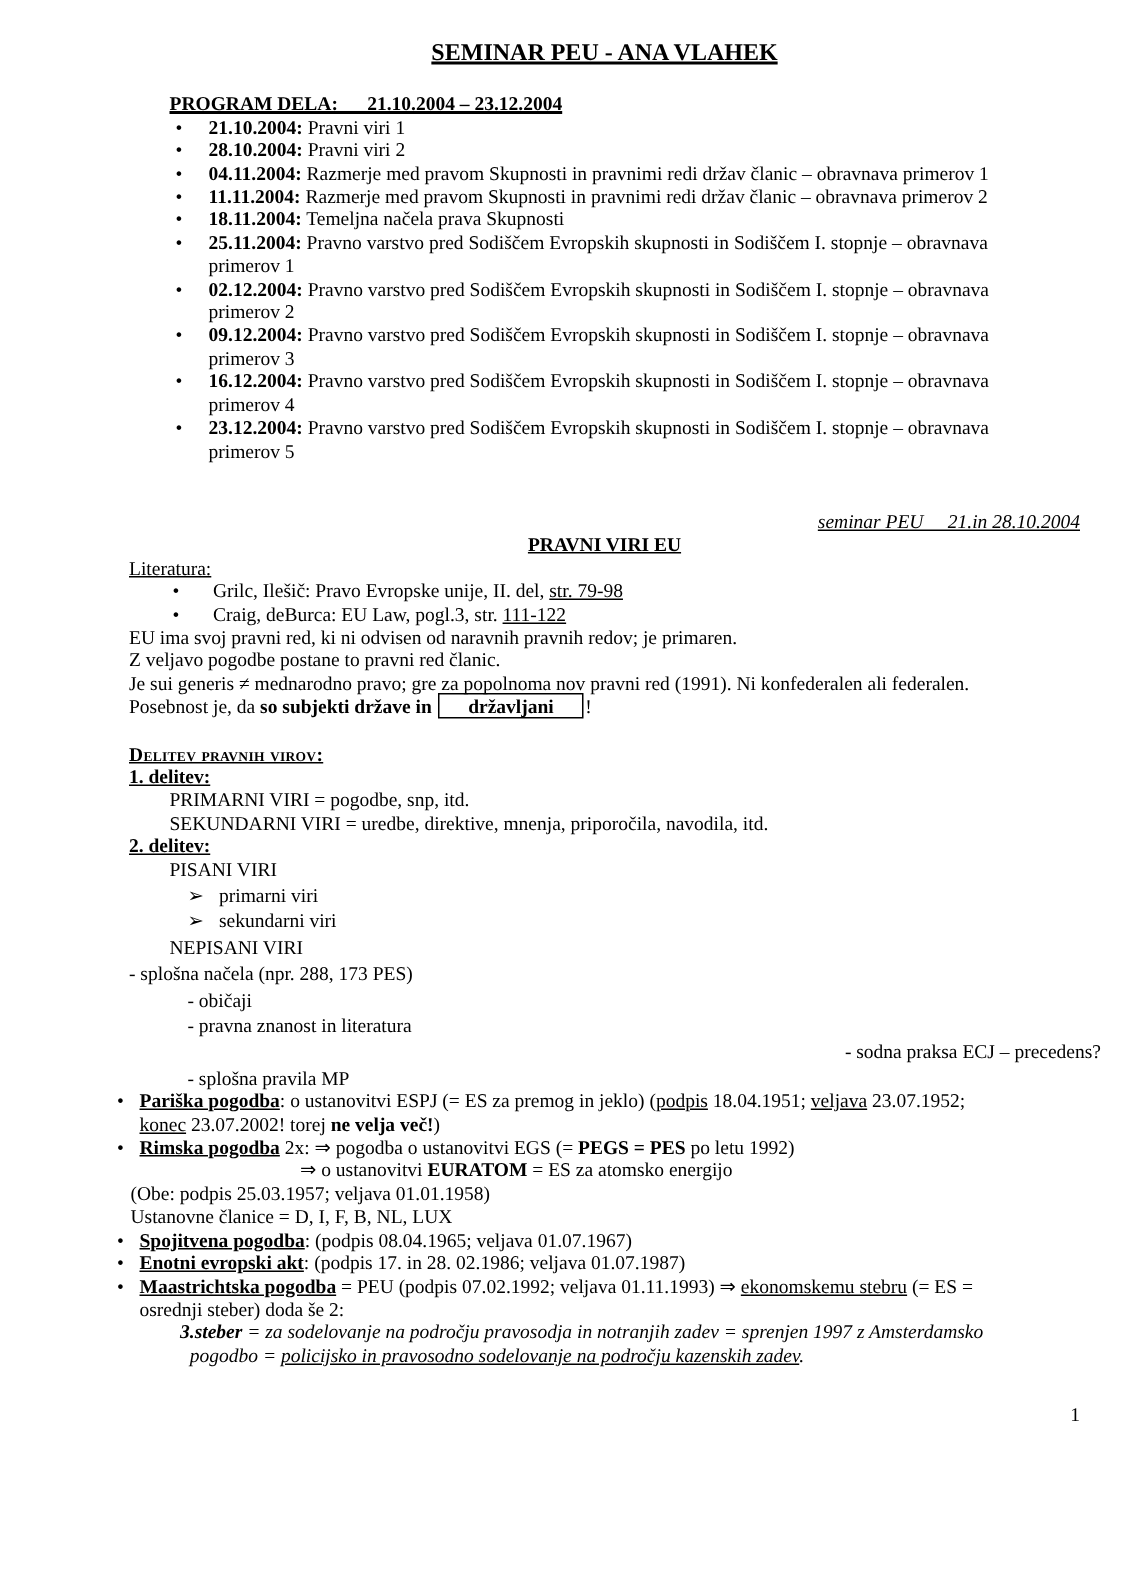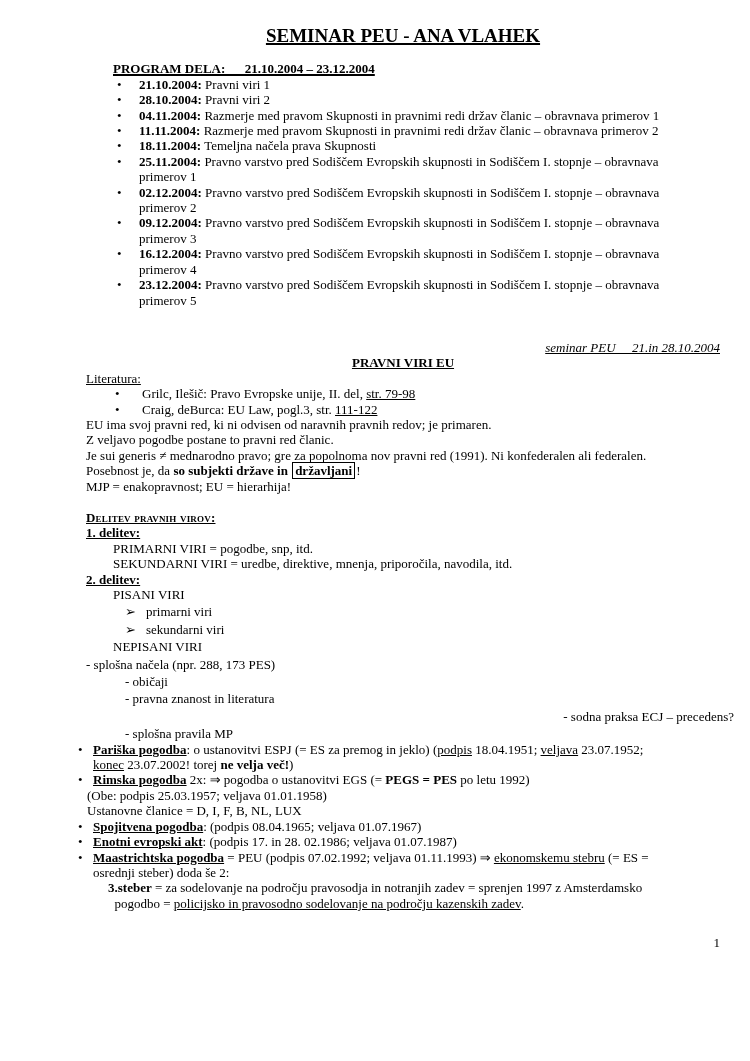--- a/index.html
+++ b/index.html
@@ -23,64 +23,64 @@
   .line.center { text-align: center; margin-right: 14px; }
   .line.right  { text-align: right;  margin-right: 14px; }
   .line.bulleted { display: flex; }
   .bullet { flex: none; }
   .content { flex: 1; min-width: 0; }
   .seg.b { font-weight: bold; }
   .seg.u { text-decoration: underline; }
   .seg.th { text-decoration-thickness: 2px; }
   .seg.i { font-style: italic; }
   .seg.sc { font-variant: small-caps; letter-spacing: 0.2px; }
-  .seg.box { border: 1.5px solid #000; padding: 0 2px; margin: 0 1px; }
+  .seg.box { border: 1.5px solid #000; padding: 0 19px; margin: 0 1px; }
 </style>
 </head>
 <body>
 
 <div class="page">
-    <div class="line center" style="font-size: 19px;"><span class="seg b u th">SEMINAR PEU - ANA VLAHEK</span></div>
+    <div class="line center" style="font-size: 16px;"><span class="seg b u th">SEMINAR PEU - ANA VLAHEK</span></div>
     <div class="line" style="margin-left: 27px; margin-top: 18px;"><span class="seg b u th">PROGRAM DELA:      21.10.2004 – 23.12.2004</span></div>
     <div class="line bulleted" style="margin-left: 31px;"><span class="bullet" style="width: 22px;">•</span><span class="content"><span class="seg b">21.10.2004:</span><span class="seg"> Pravni viri 1</span></span></div>
     <div class="line bulleted" style="margin-left: 31px;"><span class="bullet" style="width: 22px;">•</span><span class="content"><span class="seg b">28.10.2004:</span><span class="seg"> Pravni viri 2</span></span></div>
     <div class="line bulleted" style="margin-left: 31px;"><span class="bullet" style="width: 22px;">•</span><span class="content"><span class="seg b">04.11.2004:</span><span class="seg"> Razmerje med pravom Skupnosti in pravnimi redi držav članic – obravnava primerov 1</span></span></div>
     <div class="line bulleted" style="margin-left: 31px;"><span class="bullet" style="width: 22px;">•</span><span class="content"><span class="seg b">11.11.2004:</span><span class="seg"> Razmerje med pravom Skupnosti in pravnimi redi držav članic – obravnava primerov 2</span></span></div>
     <div class="line bulleted" style="margin-left: 31px;"><span class="bullet" style="width: 22px;">•</span><span class="content"><span class="seg b">18.11.2004:</span><span class="seg"> Temeljna načela prava Skupnosti</span></span></div>
     <div class="line bulleted" style="margin-left: 31px;"><span class="bullet" style="width: 22px;">•</span><span class="content"><span class="seg b">25.11.2004:</span><span class="seg"> Pravno varstvo pred Sodiščem Evropskih skupnosti in Sodiščem I. stopnje – obravnava</span><br><span class="seg">primerov 1</span></span></div>
     <div class="line bulleted" style="margin-left: 31px;"><span class="bullet" style="width: 22px;">•</span><span class="content"><span class="seg b">02.12.2004:</span><span class="seg"> Pravno varstvo pred Sodiščem Evropskih skupnosti in Sodiščem I. stopnje – obravnava</span><br><span class="seg">primerov 2</span></span></div>
     <div class="line bulleted" style="margin-left: 31px;"><span class="bullet" style="width: 22px;">•</span><span class="content"><span class="seg b">09.12.2004:</span><span class="seg"> Pravno varstvo pred Sodiščem Evropskih skupnosti in Sodiščem I. stopnje – obravnava</span><br><span class="seg">primerov 3</span></span></div>
     <div class="line bulleted" style="margin-left: 31px;"><span class="bullet" style="width: 22px;">•</span><span class="content"><span class="seg b">16.12.2004:</span><span class="seg"> Pravno varstvo pred Sodiščem Evropskih skupnosti in Sodiščem I. stopnje – obravnava</span><br><span class="seg">primerov 4</span></span></div>
     <div class="line bulleted" style="margin-left: 31px;"><span class="bullet" style="width: 22px;">•</span><span class="content"><span class="seg b">23.12.2004:</span><span class="seg"> Pravno varstvo pred Sodiščem Evropskih skupnosti in Sodiščem I. stopnje – obravnava</span><br><span class="seg">primerov 5</span></span></div>
     <div class="line right" style="margin-top: 32px;"><span class="seg u i">seminar PEU     21.in 28.10.2004</span></div>
     <div class="line center"><span class="seg b u">PRAVNI VIRI EU</span></div>
     <div class="line"><span class="seg u">Literatura:</span></div>
     <div class="line bulleted" style="margin-left: 29px;"><span class="bullet" style="width: 27px;">•</span><span class="content"><span class="seg">Grilc, Ilešič: Pravo Evropske unije, II. del, </span><span class="seg u">str. 79-98</span></span></div>
     <div class="line bulleted" style="margin-left: 29px;"><span class="bullet" style="width: 27px;">•</span><span class="content"><span class="seg">Craig, deBurca: EU Law, pogl.3, str. </span><span class="seg u">111-122</span></span></div>
     <div class="line"><span class="seg">EU ima svoj pravni red, ki ni odvisen od naravnih pravnih redov; je primaren.</span></div>
     <div class="line"><span class="seg">Z veljavo pogodbe postane to pravni red članic.</span></div>
     <div class="line"><span class="seg">Je sui generis ≠ mednarodno pravo; gre za popolnoma nov pravni red (1991). Ni konfederalen ali federalen.</span></div>
     <div class="line"><span class="seg">Posebnost je, da </span><span class="seg b">so subjekti države in </span><span class="seg b box">državljani</span><span class="seg">!</span></div>
-    <div class="line"><span class="seg">MJP = enakopravnost; EU = hierarhija!</span></div>
     <div class="line" style="margin-top: 16px;"><span class="seg b u sc">Delitev pravnih virov:</span></div>
     <div class="line"><span class="seg b u">1. delitev:</span></div>
     <div class="line" style="margin-left: 27px;"><span class="seg">PRIMARNI VIRI = pogodbe, snp, itd.</span></div>
     <div class="line" style="margin-left: 27px;"><span class="seg">SEKUNDARNI VIRI = uredbe, direktive, mnenja, priporočila, navodila, itd.</span></div>
     <div class="line"><span class="seg b u">2. delitev:</span></div>
     <div class="line" style="margin-left: 27px;"><span class="seg">PISANI VIRI</span></div>
     <div class="line bulleted" style="margin-left: 39px; margin-top: 2px;"><span class="bullet" style="width: 21px;">➢</span><span class="content"><span class="seg">primarni viri</span></span></div>
     <div class="line bulleted" style="margin-left: 39px; margin-top: 2px;"><span class="bullet" style="width: 21px;">➢</span><span class="content"><span class="seg">sekundarni viri</span></span></div>
     <div class="line" style="margin-left: 27px; margin-top: 2px;"><span class="seg">NEPISANI VIRI</span></div>
     <div class="line" style="margin-top: 2px;"><span class="seg">- splošna načela (npr. 288, 173 PES)</span></div>
     <div class="line" style="margin-left: 39px; margin-top: 2px;"><span class="seg">- običaji</span></div>
     <div class="line" style="margin-left: 39px; margin-top: 2px;"><span class="seg">- pravna znanost in literatura</span></div>
     <div class="line" style="margin-left: 39px; margin-top: 2px; text-align: right;"><span class="seg">- sodna praksa ECJ – precedens?</span></div>
     <div class="line" style="margin-left: 39px; margin-top: 2px;"><span class="seg">- splošna pravila MP</span></div>
     <div class="line bulleted" style="margin-left: -8px;"><span class="bullet" style="width: 15px;">•</span><span class="content"><span class="seg b u">Pariška pogodba</span><span class="seg">: o ustanovitvi ESPJ (= ES za premog in jeklo) (</span><span class="seg u">podpis</span><span class="seg"> 18.04.1951; </span><span class="seg u">veljava</span><span class="seg"> 23.07.1952;</span><br><span class="seg u">konec</span><span class="seg"> 23.07.2002! torej </span><span class="seg b">ne velja več!</span><span class="seg">)</span></span></div>
     <div class="line bulleted" style="margin-left: -8px;"><span class="bullet" style="width: 15px;">•</span><span class="content"><span class="seg b u">Rimska pogodba</span><span class="seg"> 2x: ⇒ pogodba o ustanovitvi EGS (= </span><span class="seg b">PEGS = PES</span><span class="seg"> po letu 1992)</span></span></div>
+    <div class="line" style="margin-left: 114px;"><span class="seg">⇒ o ustanovitvi </span><span class="seg b">EURATOM</span><span class="seg"> = ES za atomsko energijo</span></div>
     <div class="line" style="margin-left: 1px;"><span class="seg">(Obe: podpis 25.03.1957; veljava 01.01.1958)</span></div>
     <div class="line" style="margin-left: 1px;"><span class="seg">Ustanovne članice = D, I, F, B, NL, LUX</span></div>
     <div class="line bulleted" style="margin-left: -8px;"><span class="bullet" style="width: 15px;">•</span><span class="content"><span class="seg b u">Spojitvena pogodba</span><span class="seg">: (podpis 08.04.1965; veljava 01.07.1967)</span></span></div>
     <div class="line bulleted" style="margin-left: -8px;"><span class="bullet" style="width: 15px;">•</span><span class="content"><span class="seg b u">Enotni evropski akt</span><span class="seg">: (podpis 17. in 28. 02.1986; veljava 01.07.1987)</span></span></div>
     <div class="line bulleted" style="margin-left: -8px;"><span class="bullet" style="width: 15px;">•</span><span class="content"><span class="seg b u">Maastrichtska pogodba</span><span class="seg"> = PEU (podpis 07.02.1992; veljava 01.11.1993) ⇒ </span><span class="seg u">ekonomskemu stebru</span><span class="seg"> (= ES =</span><br><span class="seg">osrednji steber) doda še 2:</span></span></div>
-    <div class="line" style="margin-left: 22px;"><span class="seg b">3.steber</span><span class="seg"> = za sodelovanje na področju pravosodja in notranjih zadev = sprenjen 1997 z Amsterdamsko</span><br><span class="seg">  pogodbo = </span><span class="seg u">policijsko in pravosodno sodelovanje na področju kazenskih zadev</span><span class="seg">.</span></div>
+    <div class="line" style="margin-left: 34px; font-style: italic;"><span class="seg b">3.steber</span><span class="seg"> = za sodelovanje na področju pravosodja in notranjih zadev = sprenjen 1997 z Amsterdamsko</span><br><span class="seg">  pogodbo = </span><span class="seg u">policijsko in pravosodno sodelovanje na področju kazenskih zadev</span><span class="seg">.</span></div>
     <div class="line right" style="margin-top: 24px;"><span class="seg">1</span></div>
   </div>
 
 </body></html>

